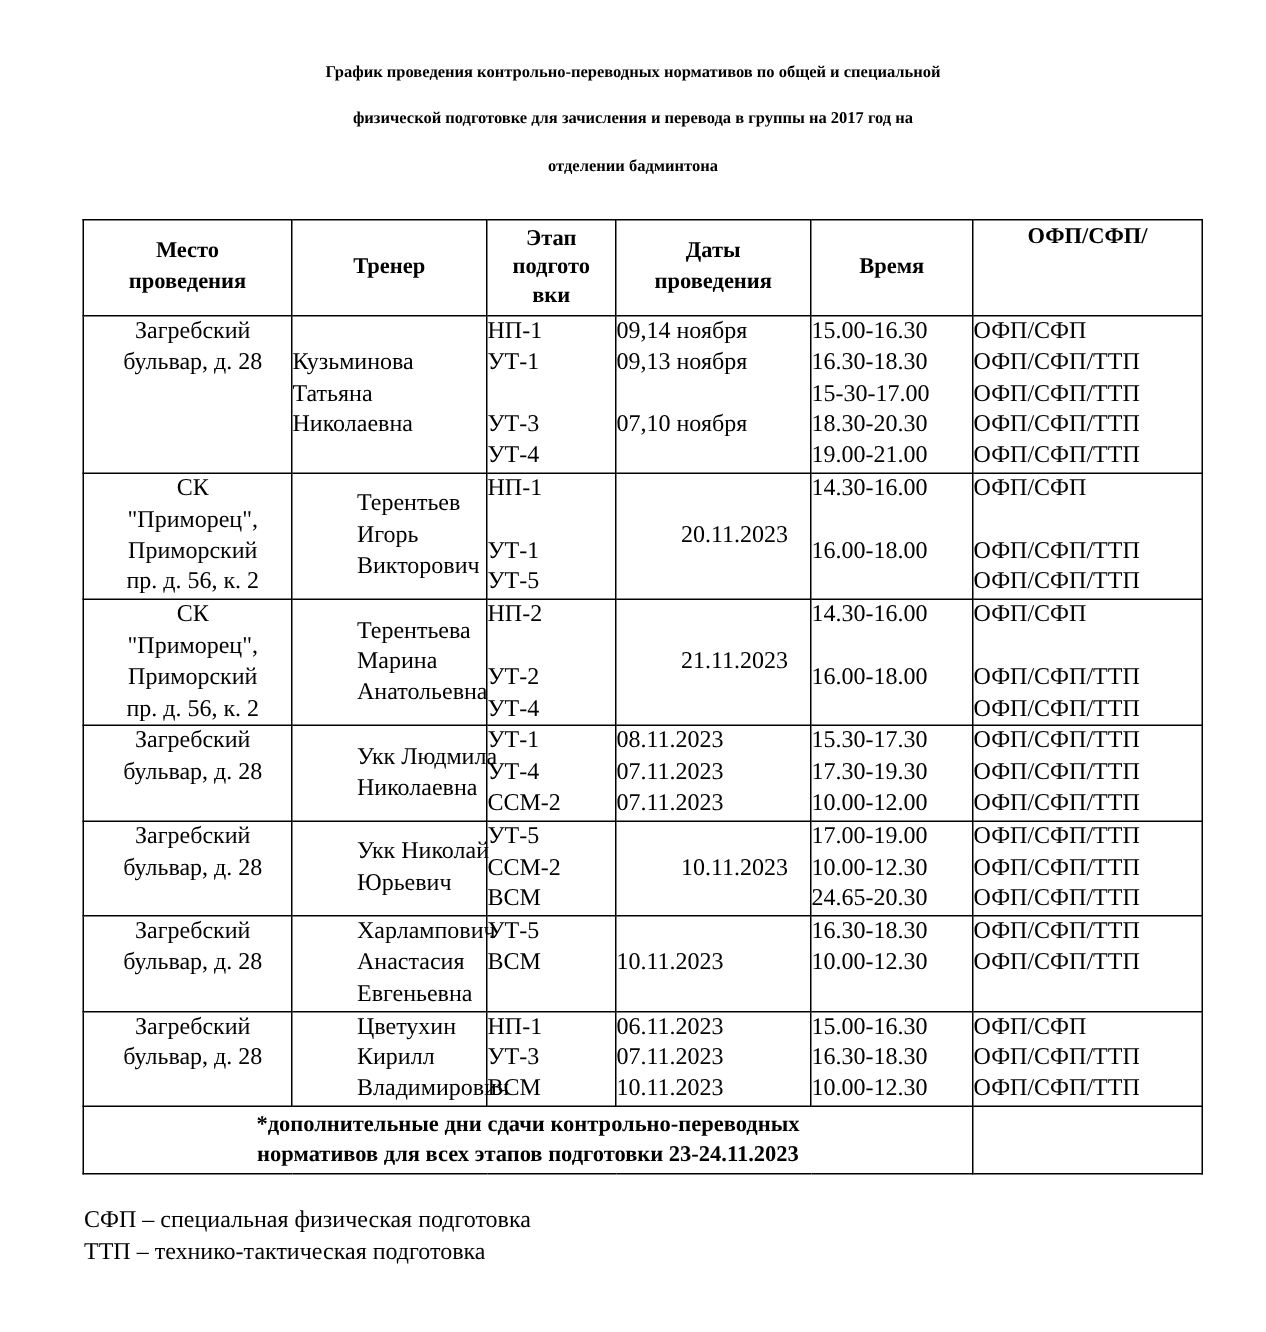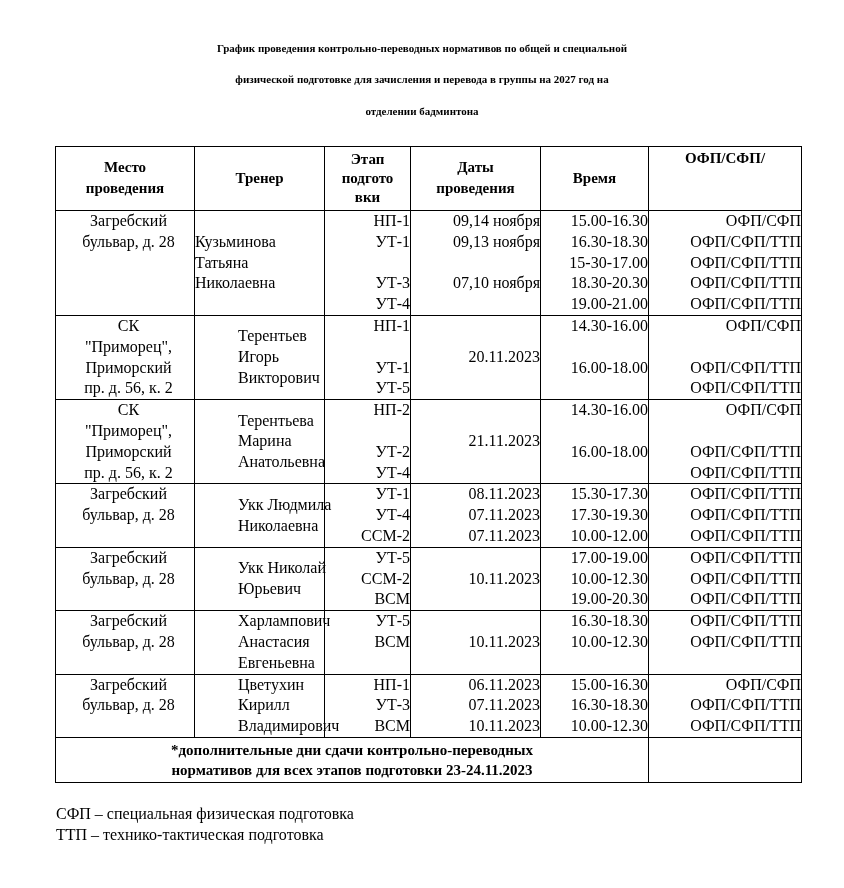--- a/index.html
+++ b/index.html
@@ -4,32 +4,32 @@
 <style>
   html, body { margin: 0; padding: 0; background: #ffffff; }
   body { width: 844px; height: 888px; position: relative; font-family: "Liberation Serif", serif; color: #000; overflow: hidden; }
   .title { position: absolute; left: 0; width: 844px; text-align: center; font-weight: bold; font-size: 11px; line-height: 20px; }
   .t1 { top: 38px; } .t2 { top: 69px; } .t3 { top: 101px; }
   table { position: absolute; left: 55px; top: 146px; border-collapse: collapse; table-layout: fixed; width: 746px; }
   td, th { border: 1.5px solid #000; padding: 0; vertical-align: top; font-size: 16px; line-height: 20.8px; }
   th { font-weight: bold; text-align: center; vertical-align: middle; height: 61px; font-size: 15px; line-height: 19px; }
   th.last { vertical-align: top; padding-top: 2px; }
   td.place { padding-left: 7px; text-align: center; }
-  td.center { text-align: right; }
+  td.center { text-align: left; }
   td.trainer { text-align: left; }
   .line { display: block; height: 20.8px; white-space: nowrap; }
   td.mid { vertical-align: middle; padding-left: 43px; }
   .note { text-align: center; font-weight: bold; font-size: 15px; line-height: 20px; padding: 2px 0; }
   .legend { position: absolute; left: 56px; top: 803px; font-size: 16px; line-height: 21px; }
 </style>
 </head>
 <body>
 
 <div class="title t1">График проведения контрольно-переводных нормативов по общей и специальной</div>
-<div class="title t2">физической подготовке для зачисления и перевода в группы на 2027 год на</div>
+<div class="title t2">физической подготовке для зачисления и перевода в группы на 2017 год на</div>
 <div class="title t3">отделении бадминтона</div>
 
 <table>
   <colgroup>
     <col style="width:139px">
       <col style="width:130px">
       <col style="width:86px">
       <col style="width:130px">
       <col style="width:108px">
       <col style="width:153px">
@@ -207,21 +207,21 @@
           <span class="line">УТ-5</span>
           <span class="line">ССМ-2</span>
           <span class="line">ВСМ</span>
         </td>
         <td class="center mid">
           <span class="line">10.11.2023</span>
         </td>
         <td class="center">
           <span class="line">17.00-19.00</span>
           <span class="line">10.00-12.30</span>
-          <span class="line">19.00-20.30</span>
+          <span class="line">24.65-20.30</span>
         </td>
         <td class="center">
           <span class="line">ОФП/СФП/ТТП</span>
           <span class="line">ОФП/СФП/ТТП</span>
           <span class="line">ОФП/СФП/ТТП</span>
         </td>
       </tr>
       <tr>
         <td class="place">
           <span class="line">Загребский</span>

